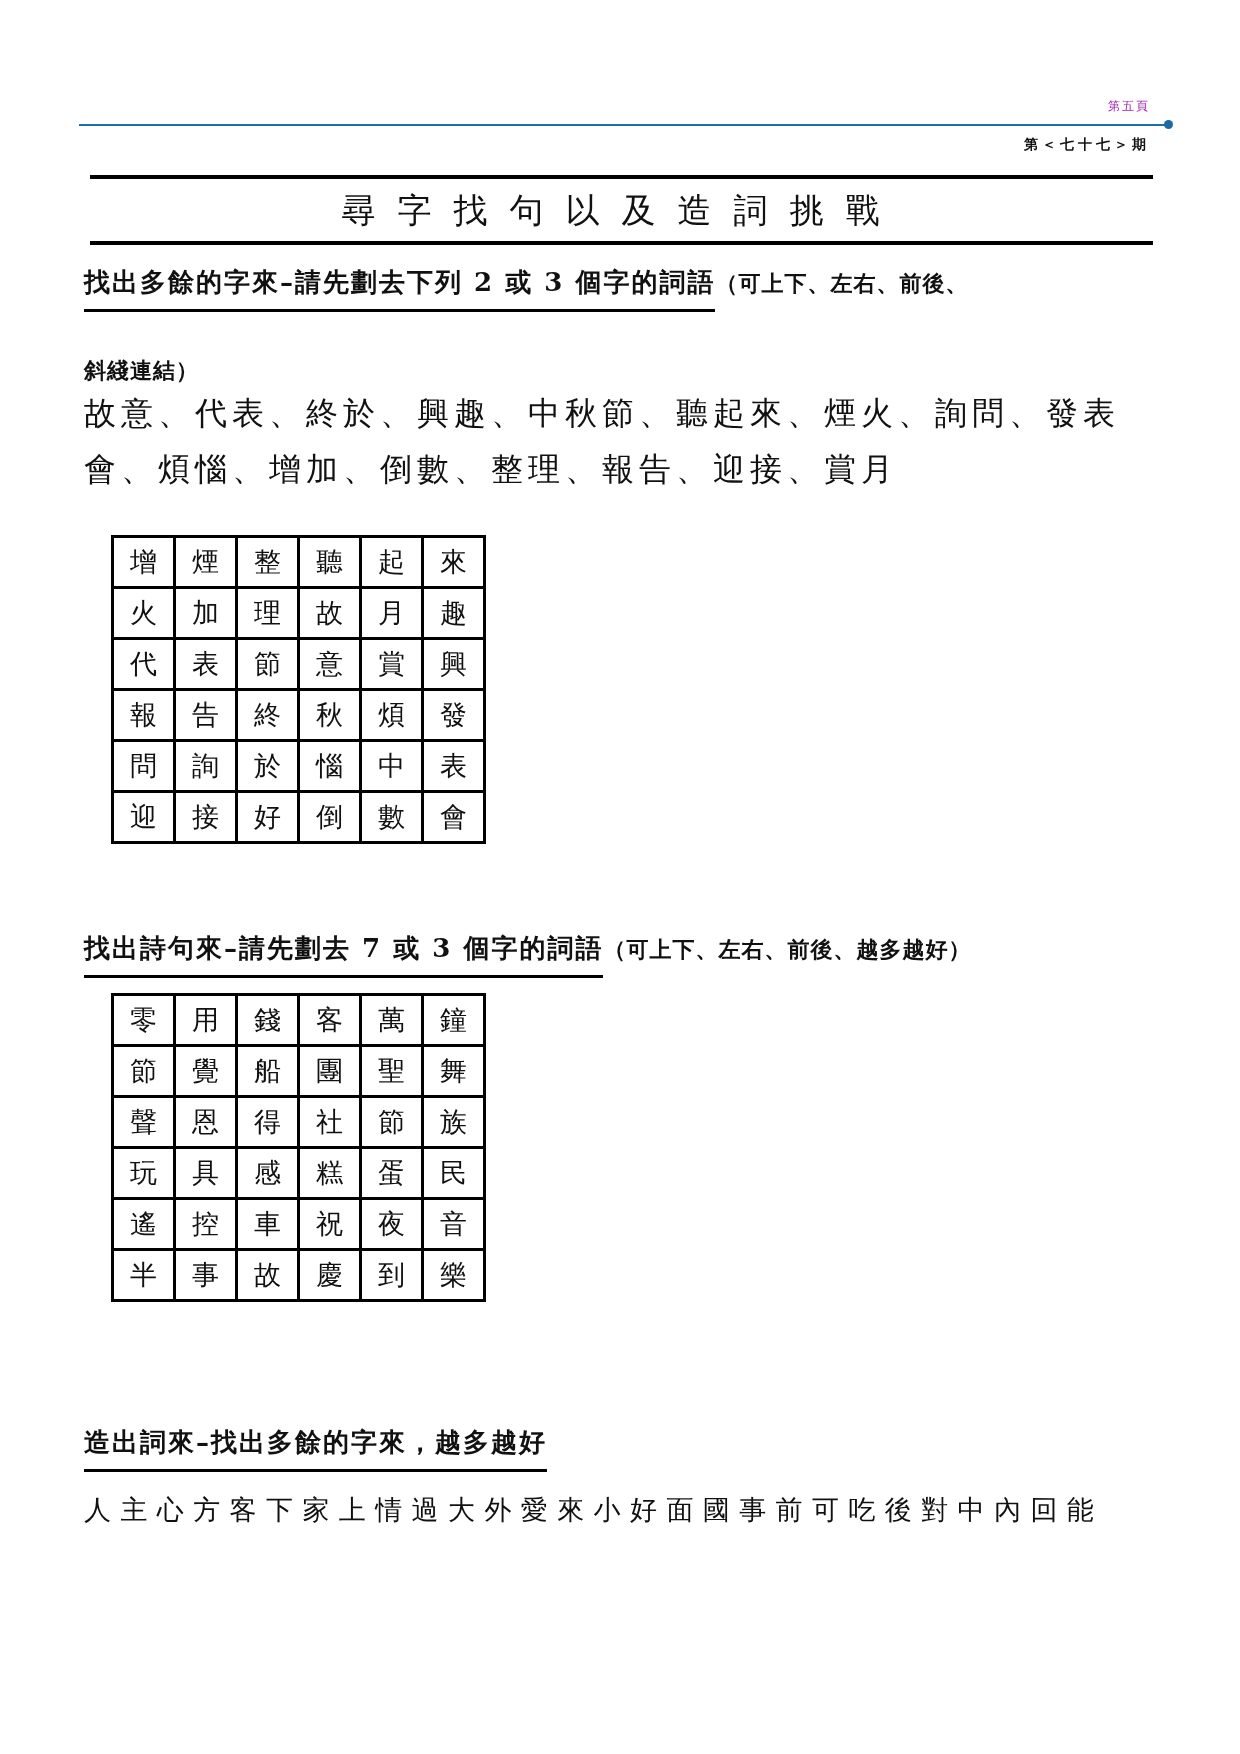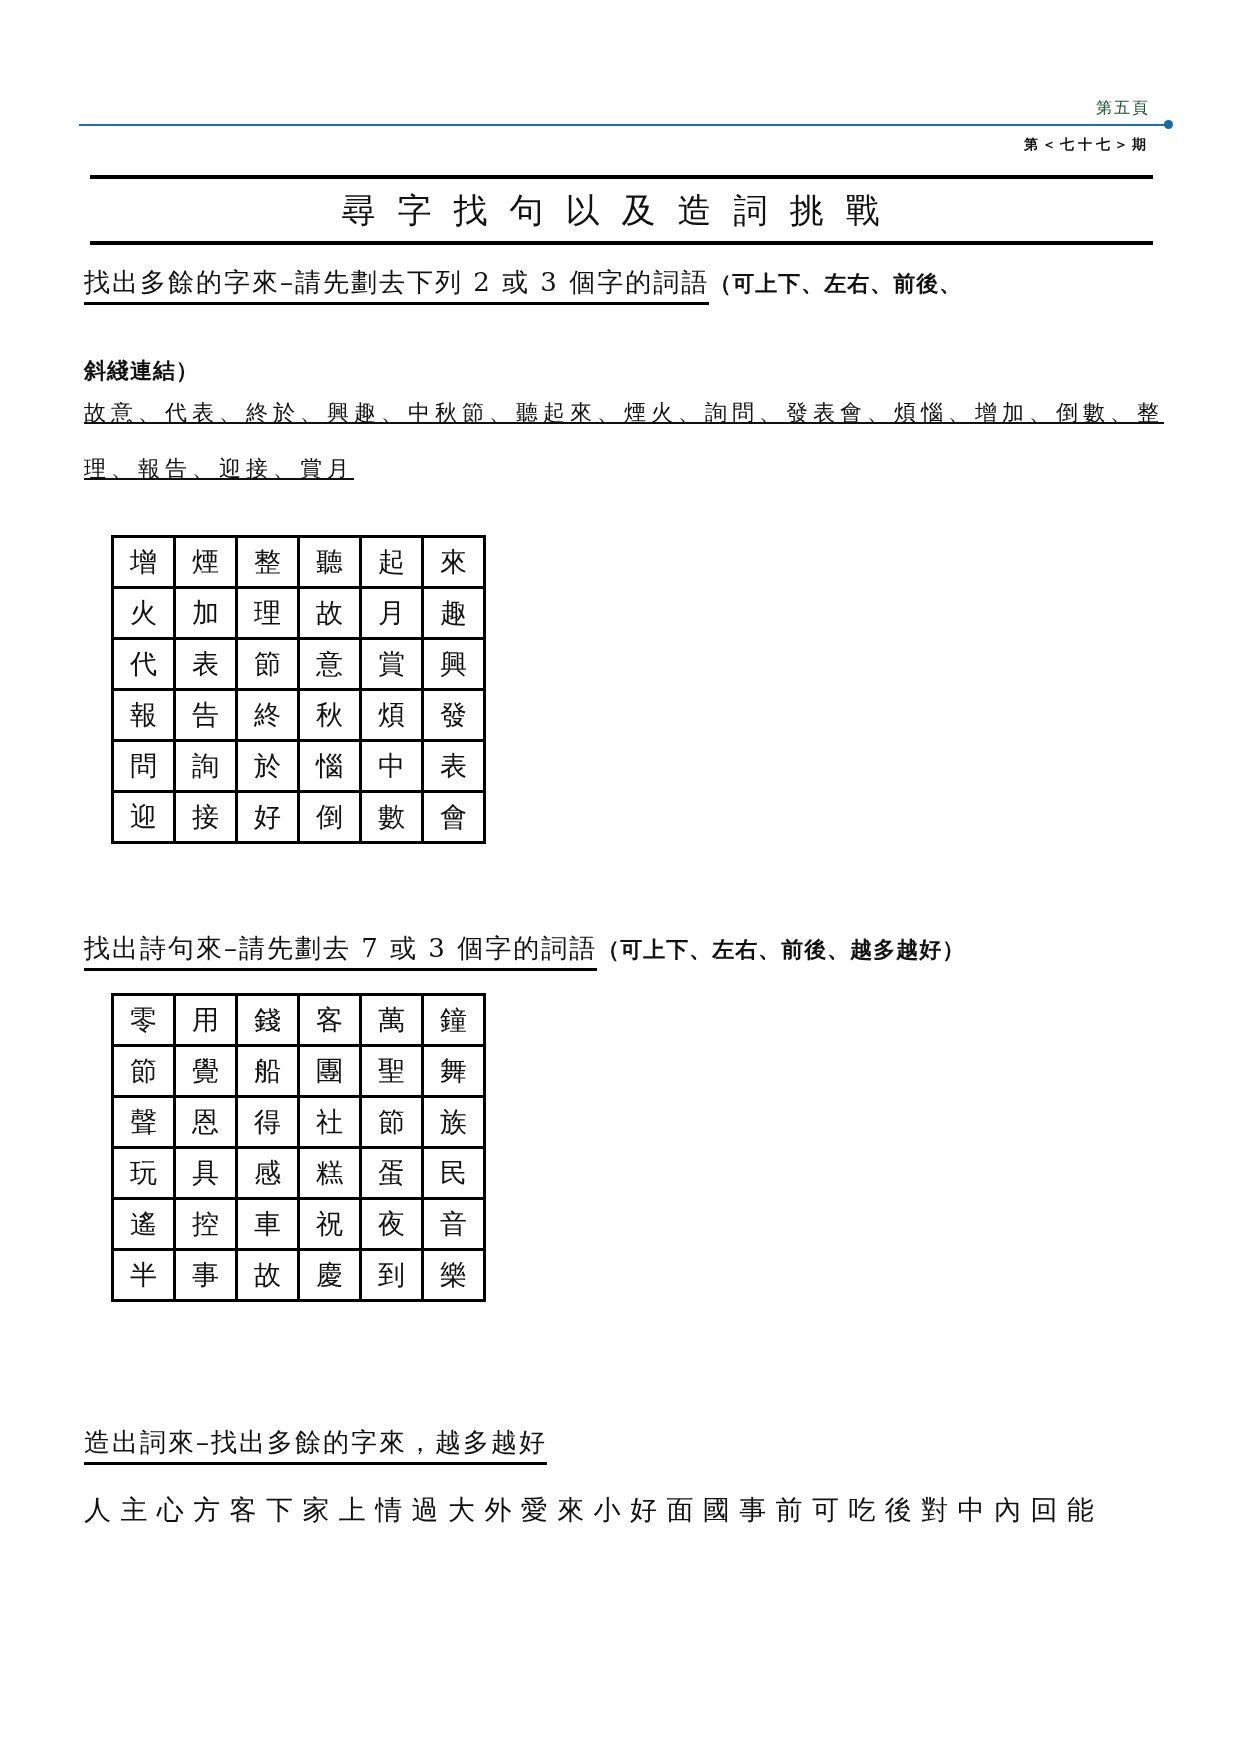--- a/index.html
+++ b/index.html
@@ -12,23 +12,23 @@
       height: 1754px;
       position: relative;
       overflow: hidden;
       font-family: "DejaVu Serif", "Liberation Serif", serif;
       color: #111111;
     }
     .page-number {
       position: absolute;
       top: 98px;
       right: 90px;
-      font-size: 16px;
+      font-size: 12px;
       letter-spacing: 2px;
-      color: #14532d;
+      color: #a21caf;
     }
     .header-rule {
       position: absolute;
       top: 124px;
       left: 79px;
       width: 1088px;
       height: 2px;
       background: #1f6fa6;
     }
     .header-dot {
@@ -69,45 +69,44 @@
       line-height: 44px;
     }
     .section-heading {
       position: absolute;
       left: 84px;
       font-size: 26px;
       line-height: 40px;
       white-space: nowrap;
     }
     .section-heading .main {
-      font-weight: normal;
+      font-weight: bold;
       letter-spacing: 2px;
       border-bottom: 3px solid #000;
-      padding-bottom: 5px;
+      padding-bottom: 12px;
     }
     .section-heading .note {
       font-size: 22px;
       font-weight: bold;
       letter-spacing: 1px;
     }
     .continuation {
       position: absolute;
       left: 84px;
       font-size: 22px;
       font-weight: bold;
       letter-spacing: 1px;
     }
     .word-list {
       position: absolute;
       left: 84px;
       width: 1080px;
-      font-size: 22px;
+      font-size: 32px;
       line-height: 56px;
       letter-spacing: 5px;
-      text-decoration: underline;
     }
     .grid {
       position: absolute;
       left: 111px;
       border-collapse: collapse;
       border: 3px solid #000;
     }
     .grid td {
       border: 3px solid #000;
       width: 59px;

